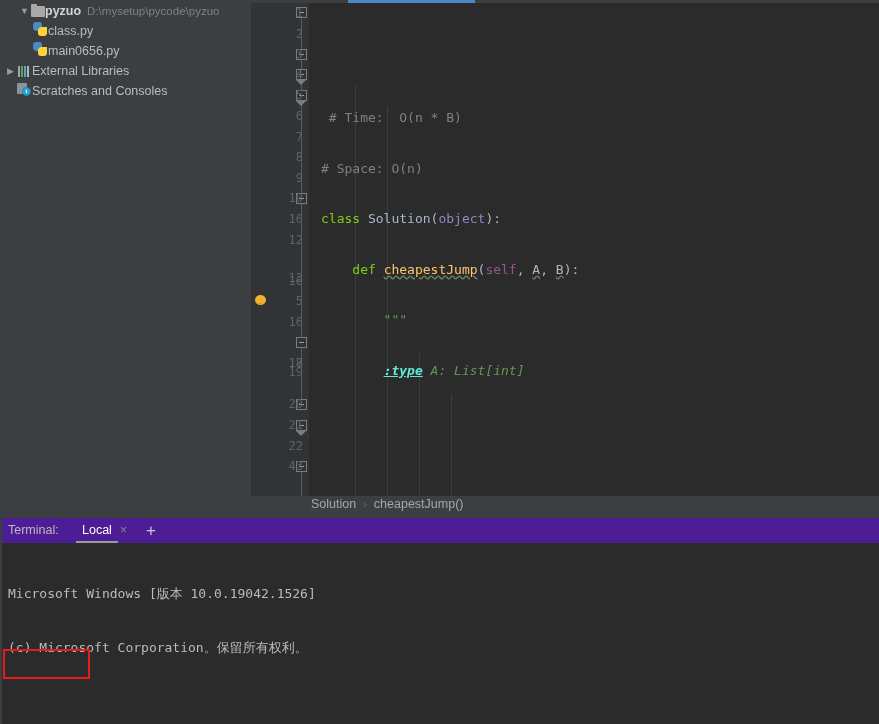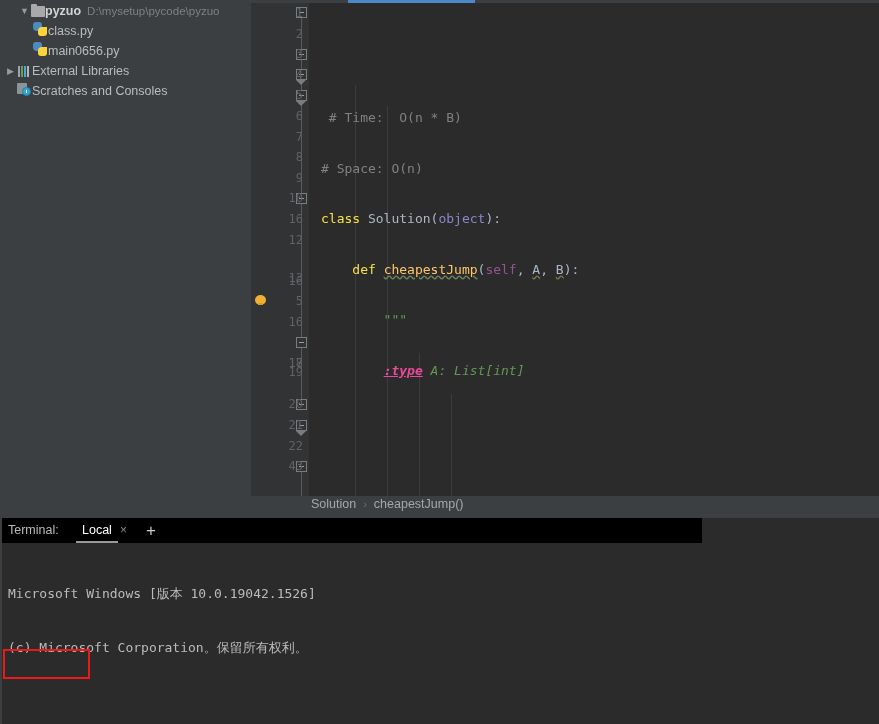--- a/index.html
+++ b/index.html
@@ -90,41 +90,41 @@
     font-family:"DejaVu Sans Mono", monospace;font-size:13px;
     white-space:pre;
   }
   .cl-row{height:20.6px;line-height:20.6px;position:relative;padding-left:12px;}
 
   
   .iguide{position:absolute;top:0;width:1px;height:493px;background:#3a3d3f;}
 
   
   .c-com{color:#808080;}
-  .c-kw{color:#fde047;}
+  .c-kw{color:#84cc16;}
   .c-cls{color:#a9b7c6;}
   .c-fn{color:#ffc66d;}
   .c-self{color:#94558d;}
   .c-doc{color:#629755;font-style:italic;}
-  .c-dtag{color:#ec4899;font-style:italic;font-weight:bold;text-decoration:underline;}
+  .c-dtag{color:#5eead4;font-style:italic;font-weight:bold;text-decoration:underline;}
   .c-bi{color:#8888c6;}
   .c-txt{color:#a9b7c6;}
   .sq{text-decoration:underline;text-decoration-style:wavy;text-decoration-color:#6a8759;text-align:right;}
   .sqg{text-decoration:underline;text-decoration-style:wavy;text-decoration-color:#7a7a4a;}
 
   
   .breadcrumb{
     position:absolute;left:0;top:496px;width:628px;height:22px;background:#3c3f41;
     line-height:16px;font-size:12.5px;color:#a6a6a6;padding-left:60px;box-sizing:border-box;
   }
   .bc-sep{color:#6e6e6e;margin:0 7px;font-size:11px;}
 
   
   .term{position:absolute;left:0;top:518px;width:879px;height:206px;background:#2b2b2b;}
-  .term-head{position:absolute;left:0;top:0;width:702px;height:25px;background:#000000;}
+  .term-head{position:absolute;left:0;top:0;width:879px;height:25px;background:#4c1d95;}
   .term-label{position:absolute;left:8px;top:0;line-height:25px;font-size:12.5px;color:#bbbbbb;}
   .term-tab{position:absolute;left:76px;top:0;height:25px;line-height:25px;font-size:12.5px;color:#ffffff;padding:0 6px;}
   .term-tab .uline{position:absolute;left:0;bottom:0;width:100%;height:2px;background:#9a9a9a;}
   .term-close{position:absolute;left:120px;top:0;line-height:25px;font-size:12px;color:#8a8a8a;}
   .term-plus{position:absolute;left:146px;top:0;line-height:25px;font-size:17px;color:#c9c9c9;}
   .term-sep{position:absolute;left:0;top:25px;width:879px;height:1px;background:#2b2b2b;}
 
   .term-body{
     position:absolute;left:0;top:26px;width:879px;height:180px;
     background:#2b2b2b;padding:8px 0 0 8px;box-sizing:border-box;

